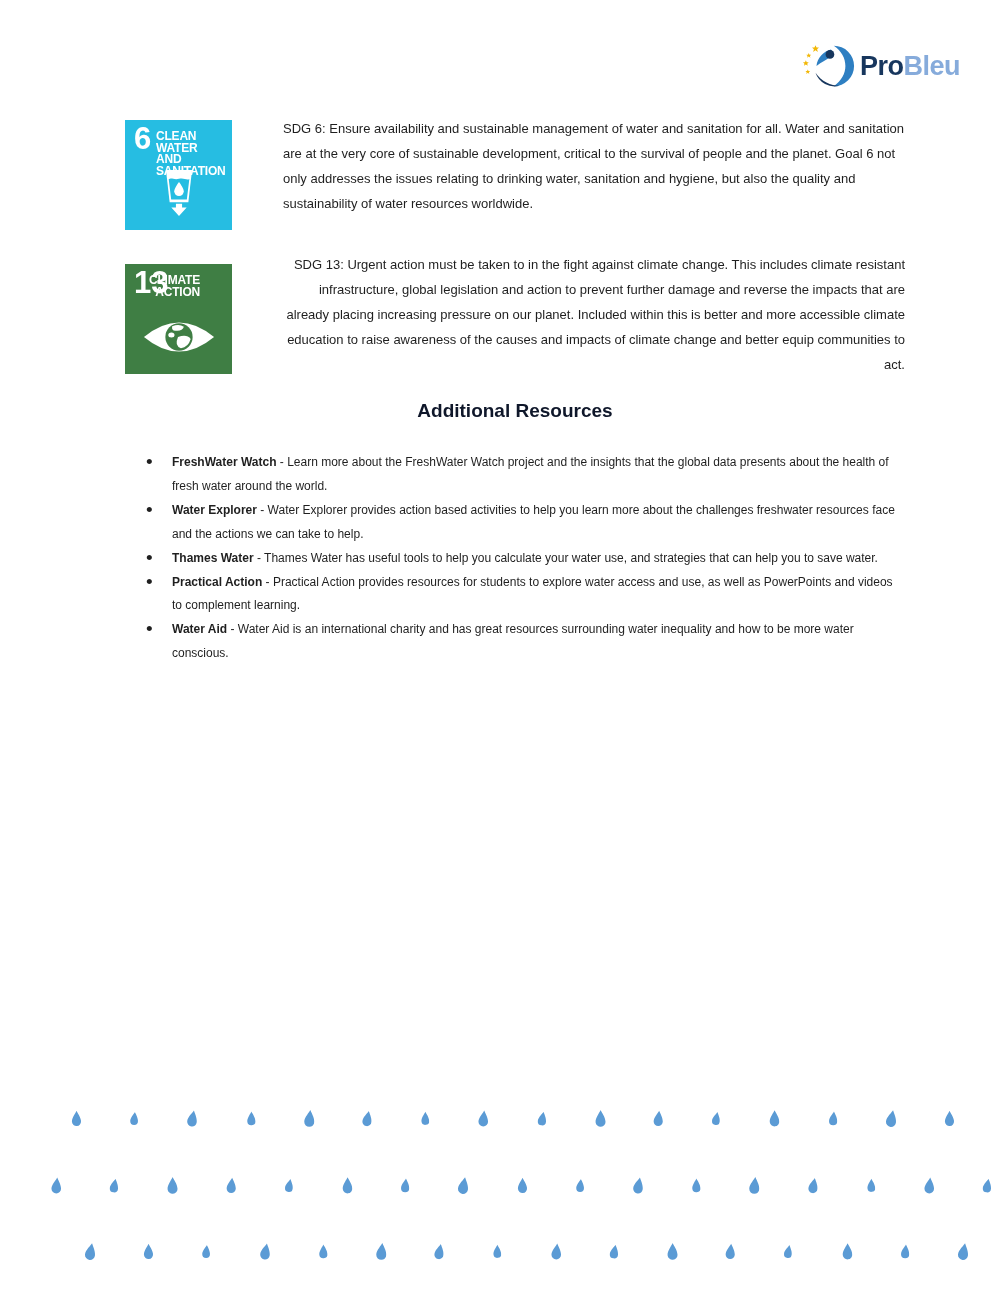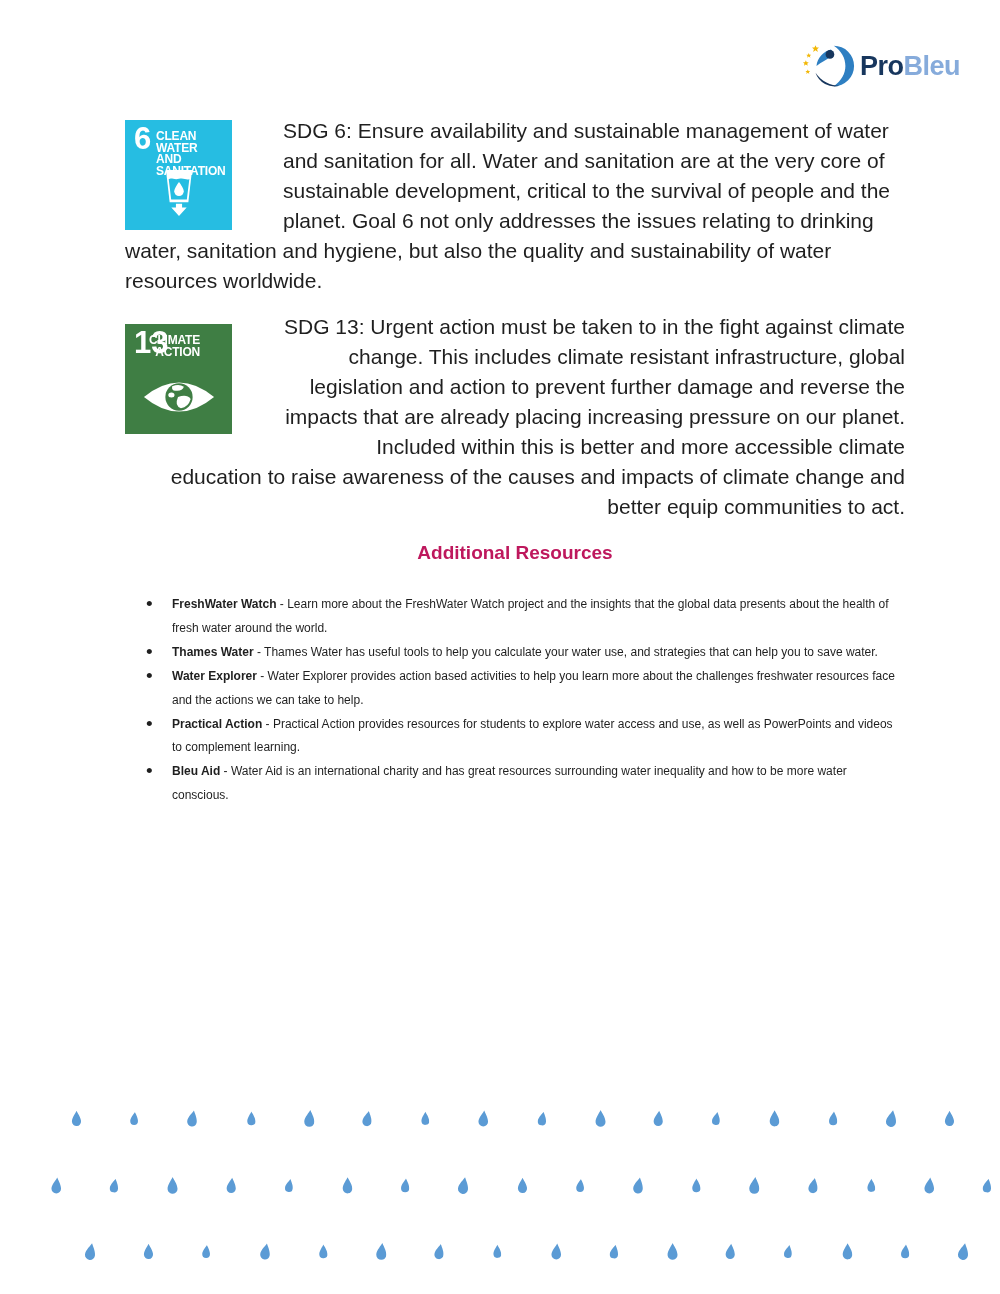--- a/index.html
+++ b/index.html
@@ -25,25 +25,25 @@
   .sec-13 .sdg-tile{margin-top:12px;}
   .tile-number{position:absolute;left:9px;top:3px;font-size:31px;font-weight:700;line-height:1;}
   .tile-title{
     position:absolute;left:31px;top:11px;font-size:12px;font-weight:700;
     line-height:11.5px;white-space:pre-line;letter-spacing:-0.2px;
   }
   .sec-13 .tile-title{left:24px;}
   .tile-glyph{position:absolute;left:50%;transform:translateX(-50%);}
   .glyph-6{top:44px;}
   .glyph-13{top:52px;}
-  .sdg-text{margin:0;font-size:21px;line-height:30px;}
+  .sdg-text{margin:0;font-size:13px;line-height:25px;}
   
   .resources-heading{
     margin:20px 0 0 0;text-align:center;font-size:19px;line-height:22px;
-    font-weight:700;color:#be185d;
+    font-weight:700;color:#0f172a;
   }
   .resources-list{margin:29px 0 0 0;padding:0 0 0 47px;list-style:none;}
   .resources-list li{
     position:relative;font-size:12px;line-height:23.9px;margin:0;
   }
   .resources-list li::before{
     content:"\2022";position:absolute;left:-26px;top:-1px;font-size:19px;color:#1f1f1f;
   }
   .res-name{font-weight:700;}
   
@@ -101,24 +101,24 @@
         <path fill="#ffffff" d="M27,19 a3.2,2.6 0 1 0 6.4,0 a3.2,2.6 0 1 0 -6.4,0 Z"></path>
         <path fill="#ffffff" d="M37,21 q9,-3.5 13,2 q-2.5,8.5 -10,9.5 q-7,-2.5 -3,-11.5 Z"></path>
       </svg>
     </div>
     <p class="sdg-text">SDG 13: Urgent action must be taken to in the fight against climate change. This includes climate resistant infrastructure, global legislation and action to prevent further damage and reverse the impacts that are already placing increasing pressure on our planet. Included within this is better and more accessible climate education to raise awareness of the causes and impacts of climate change and better equip communities to act.</p>
   </div>
 
   <h2 class="resources-heading">Additional Resources</h2>
   <ul class="resources-list">
       <li><span class="res-name">FreshWater Watch</span><span> - </span><span>Learn more about the FreshWater Watch project and the insights that the global data presents about the health of fresh water around the world.</span></li>
+      <li><span class="res-name">Water Explorer</span><span> - </span><span>Water Explorer provides action based activities to help you learn more about the challenges freshwater resources face and the actions we can take to help.</span></li>
       <li><span class="res-name">Thames Water</span><span> - </span><span>Thames Water has useful tools to help you calculate your water use, and strategies that can help you to save water.</span></li>
-      <li><span class="res-name">Water Explorer</span><span> - </span><span>Water Explorer provides action based activities to help you learn more about the challenges freshwater resources face and the actions we can take to help.</span></li>
       <li><span class="res-name">Practical Action</span><span> - </span><span>Practical Action provides resources for students to explore water access and use, as well as PowerPoints and videos to complement learning.</span></li>
-      <li><span class="res-name">Bleu Aid</span><span> - </span><span>Water Aid is an international charity and has great resources surrounding water inequality and how to be more water conscious.</span></li>
+      <li><span class="res-name">Water Aid</span><span> - </span><span>Water Aid is an international charity and has great resources surrounding water inequality and how to be more water conscious.</span></li>
     </ul>
 </div>
 
 <div class="drops">
     <svg class="drop" width="11" height="17" viewBox="0 0 20 30" aria-hidden="true" style="left: 70px; top: 1110px; fill: rgb(91, 155, 213); transform: scale(1) rotate(-5deg);">
     <path d="M13,1 C12,4 3,13 3,20.5 a8.3,8.3 0 0 0 16.6,0 C19.6,13 14,4 13,1 Z"></path>
   </svg>
     <svg class="drop" width="11" height="17" viewBox="0 0 20 30" aria-hidden="true" style="left: 128.2px; top: 1110px; fill: rgb(91, 155, 213); transform: scale(0.85) rotate(0deg);">
     <path d="M13,1 C12,4 3,13 3,20.5 a8.3,8.3 0 0 0 16.6,0 C19.6,13 14,4 13,1 Z"></path>
   </svg>

